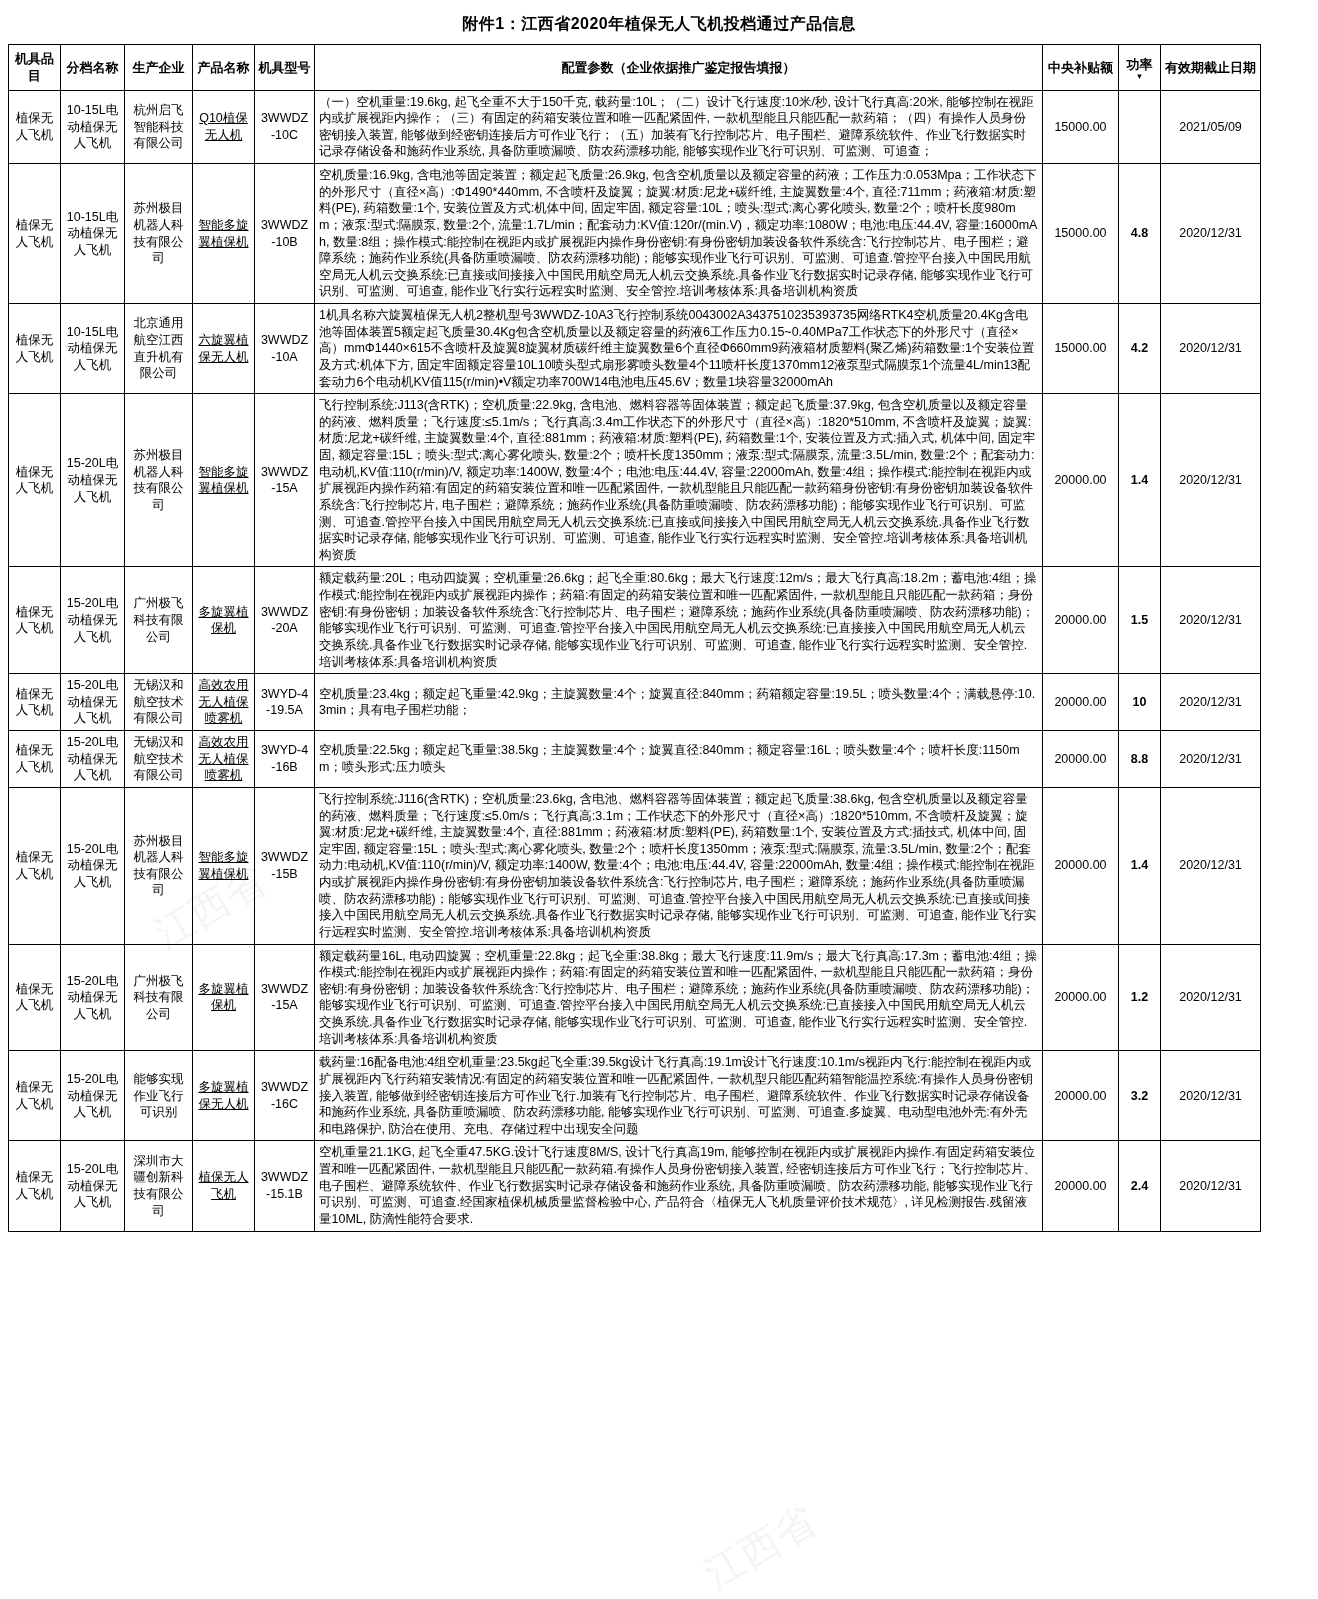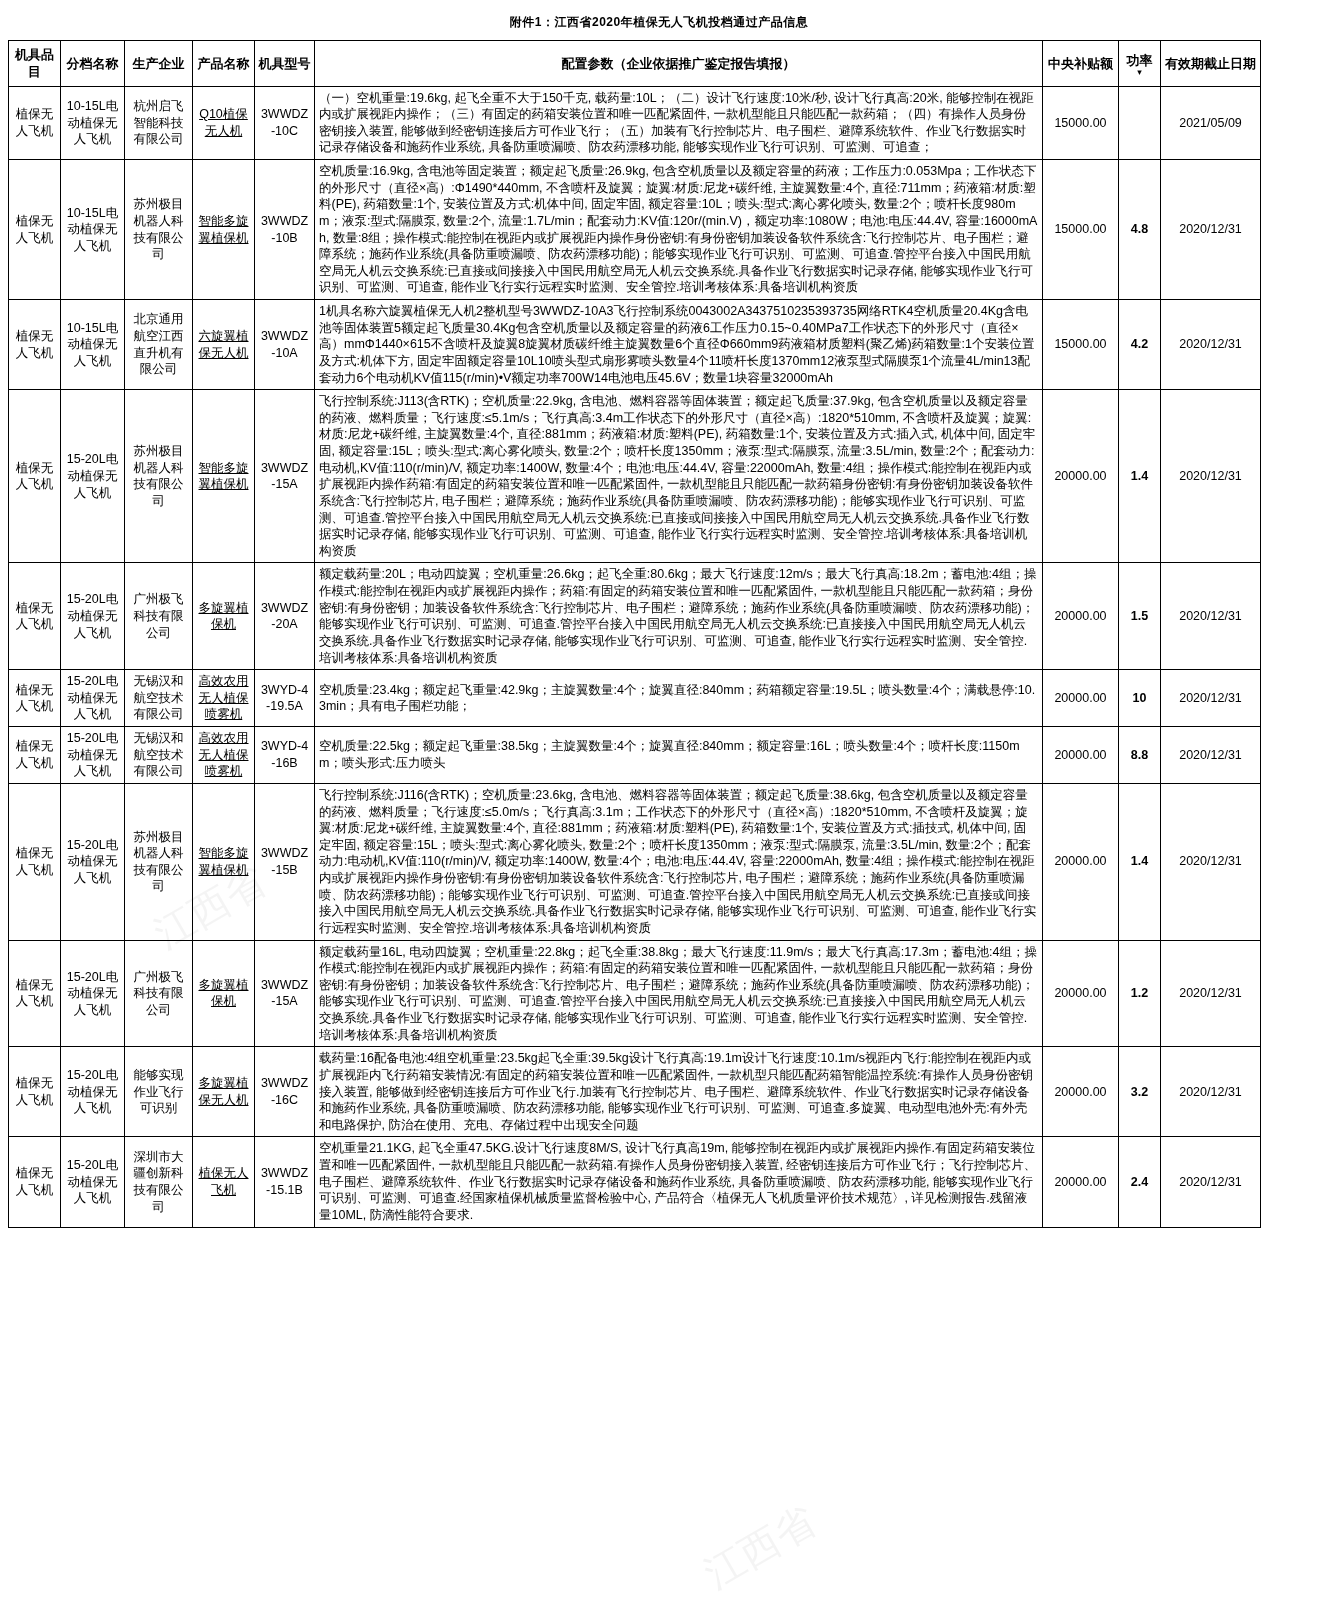--- a/index.html
+++ b/index.html
@@ -12,21 +12,21 @@
     font-family: "Liberation Sans", "DejaVu Sans", sans-serif;
     color: #000000;
   }
   #page {
     width: 1318px;
     box-sizing: border-box;
     padding: 10px 8px 6px 8px;
   }
   .doc-title {
     text-align: center;
-    font-size: 12px;
+    font-size: 16px;
     font-weight: bold;
     letter-spacing: 0.5px;
     padding: 4px 0 9px 0;
     color: #000;
   }
   table.grid {
     border-collapse: collapse;
     width: 1044px;
     table-layout: fixed;
     border-radius: 30px;

